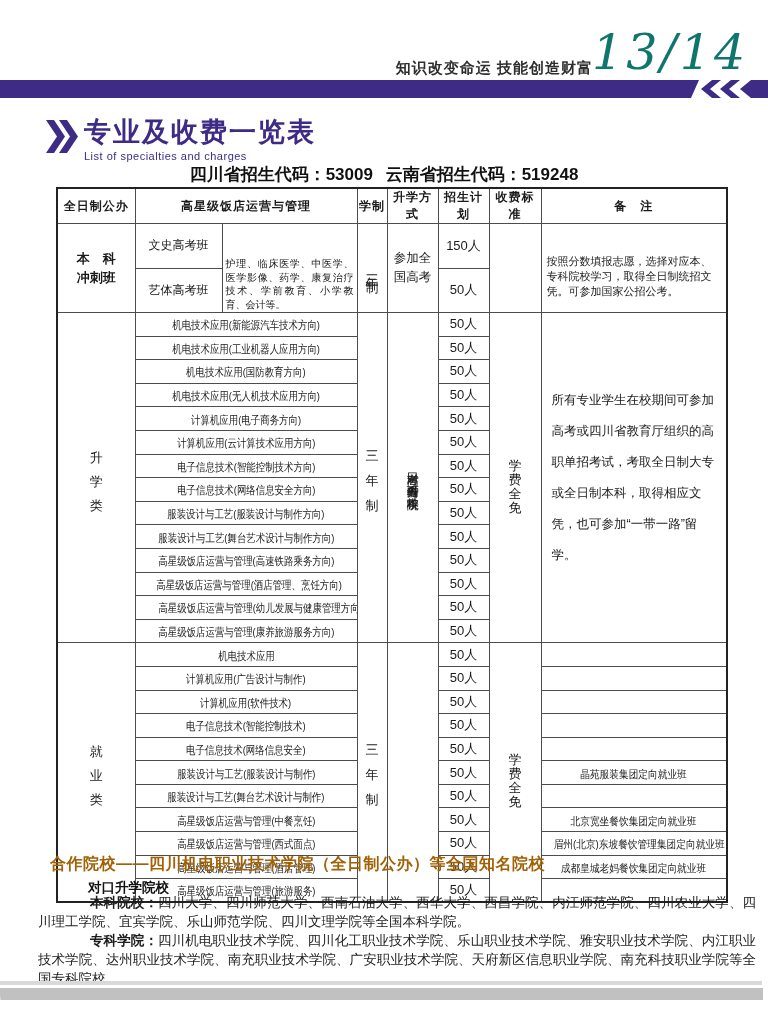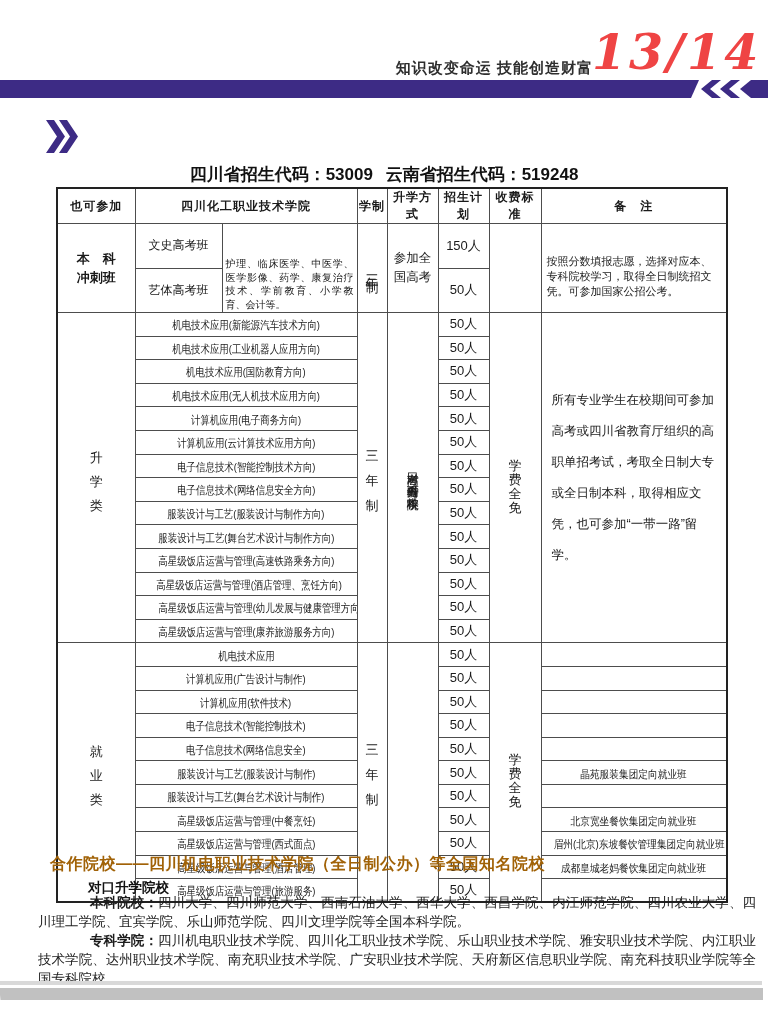--- a/index.html
+++ b/index.html
@@ -2,21 +2,21 @@
 <html><head>
 <meta charset="utf-8">
 <style>
   html,body{margin:0;padding:0;background:#fff;}
   .page{position:relative;width:768px;height:1024px;background:#ffffff;overflow:hidden;
         font-family:"Liberation Sans",sans-serif;color:#1a1a1a;border-radius:29px;}
 
   
   .slogan{position:absolute;top:59px;right:175px;font-size:15px;font-weight:bold;color:#2e2e2e;letter-spacing:1px;}
   .pagenum{position:absolute;top:28px;left:592px;font-family:"DejaVu Serif",serif;
-           font-style:italic;font-weight:bold;font-size:49px;color:#ef4444;letter-spacing:3px;line-height:1;}
+           font-style:italic;font-weight:normal;font-size:49px;color:#0f766e;letter-spacing:3px;line-height:1;}
   .banner{position:absolute;top:80px;left:0;width:768px;height:18px;}
 
   
   .title-row{position:absolute;top:118px;left:46px;display:flex;align-items:flex-start;}
   .title-icon{margin-top:2px;margin-right:6px;}
   .title-zh{font-size:27px;font-weight:900;color:#3d2b85;letter-spacing:2px;line-height:1.1;}
   .title-en{font-size:11px;color:#3d2b85;letter-spacing:0.5px;margin-top:2px;}
   .codes{position:absolute;top:163px;left:0;width:768px;text-align:center;font-size:17px;font-weight:bold;color:#111;}
   .codes span{margin:0 4px;}
 
@@ -66,42 +66,46 @@
     <polygon points="712,0 721,0 710,9 721,18 712,18 701,9" fill="#3d2b85"></polygon>
     <polygon points="731,0 740,0 729,9 740,18 731,18 720,9" fill="#3d2b85"></polygon>
     <polygon points="751,0 768,0 768,18 751,18 740,9" fill="#3d2b85"></polygon>
   </svg>
 
   <div class="title-row">
     <svg class="title-icon" width="32" height="33" viewBox="0 0 32 33">
       <polygon points="0,0 8,0 19,16.5 8,33 0,33 11,16.5" fill="#3d2b85"></polygon>
       <polygon points="13,0 21,0 32,16.5 21,33 13,33 24,16.5" fill="#3d2b85"></polygon>
     </svg>
+    <div>
+      <div class="title-zh">专业及收费一览表</div>
+      <div class="title-en">List of specialties and charges</div>
+    </div>
   </div>
 
   <div class="codes">
     <span>四川省招生代码：53009</span>
     <span>云南省招生代码：519248</span>
   </div>
 
   <table class="fees">
     <colgroup>
       <col style="width:78px">
         <col style="width:87px">
         <col style="width:135px">
         <col style="width:30px">
       <col style="width:51px">
         <col style="width:51px">
         <col style="width:52px">
         <col style="width:186px">
     </colgroup>
     <thead>
       <tr>
-        <th>也可参加</th>
-        <th colspan="2">四川化工职业技术学院</th>
+        <th>全日制公办</th>
+        <th colspan="2">高星级饭店运营与管理</th>
         <th>学制</th>
         <th>升学方式</th>
         <th>招生计划</th>
         <th>收费标准</th>
         <th>备　注</th>
       </tr>
     </thead>
     <tbody>
 
       <tr>

